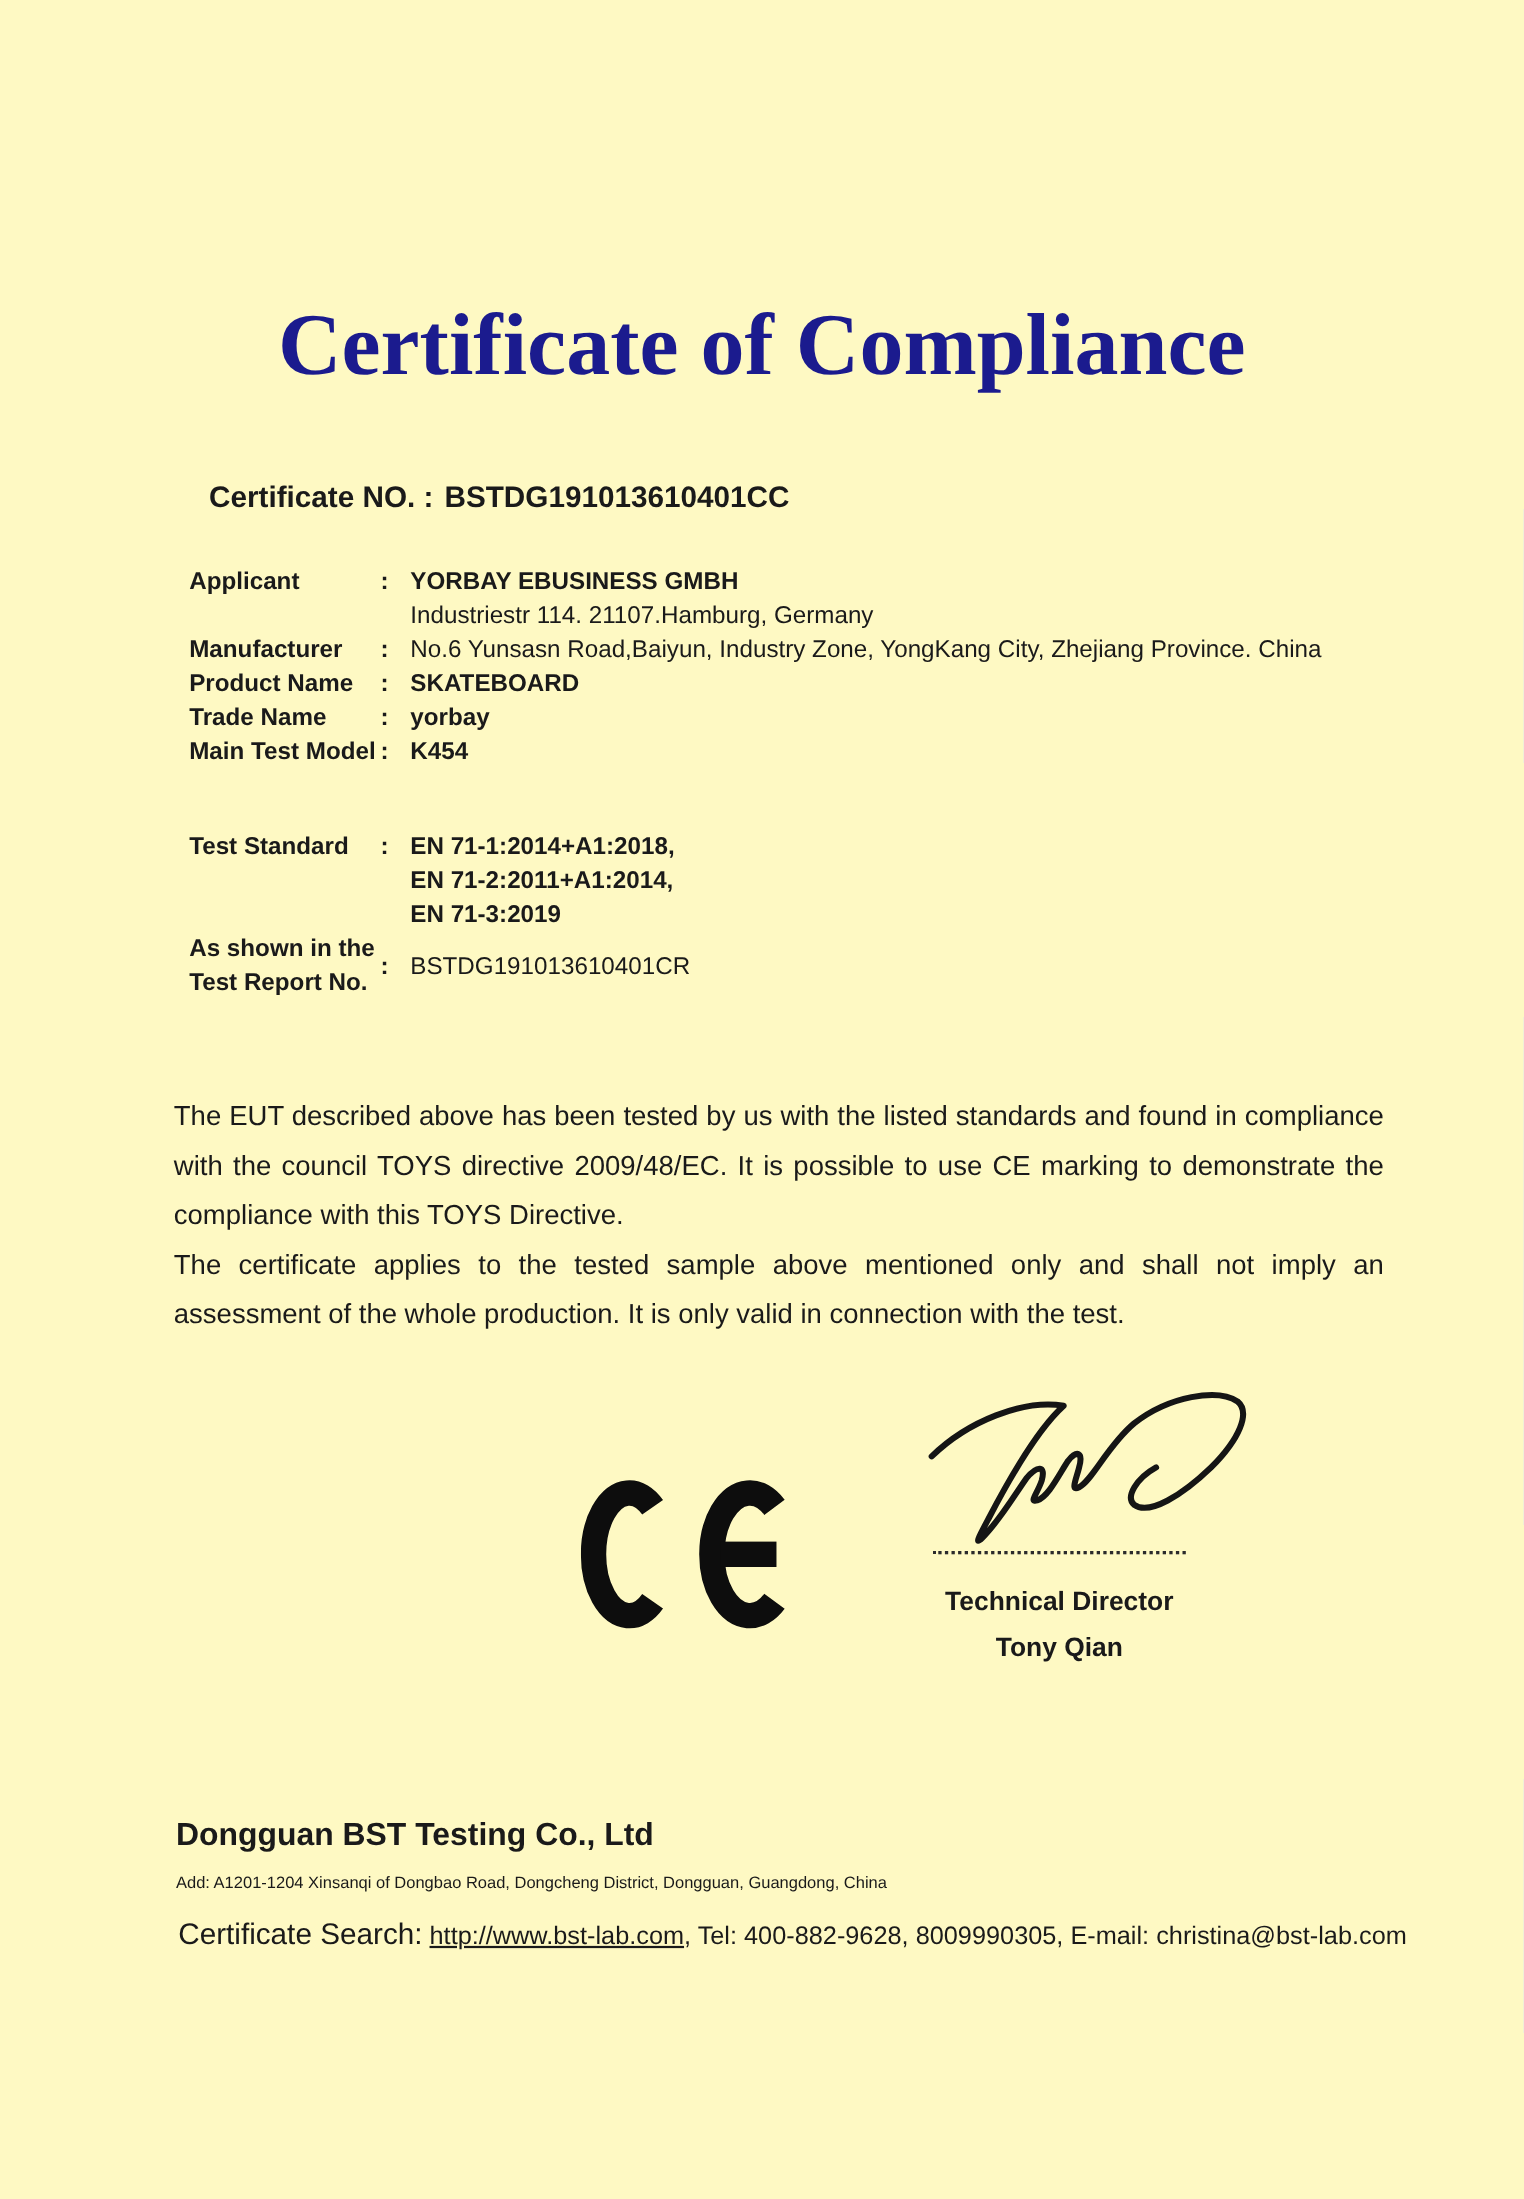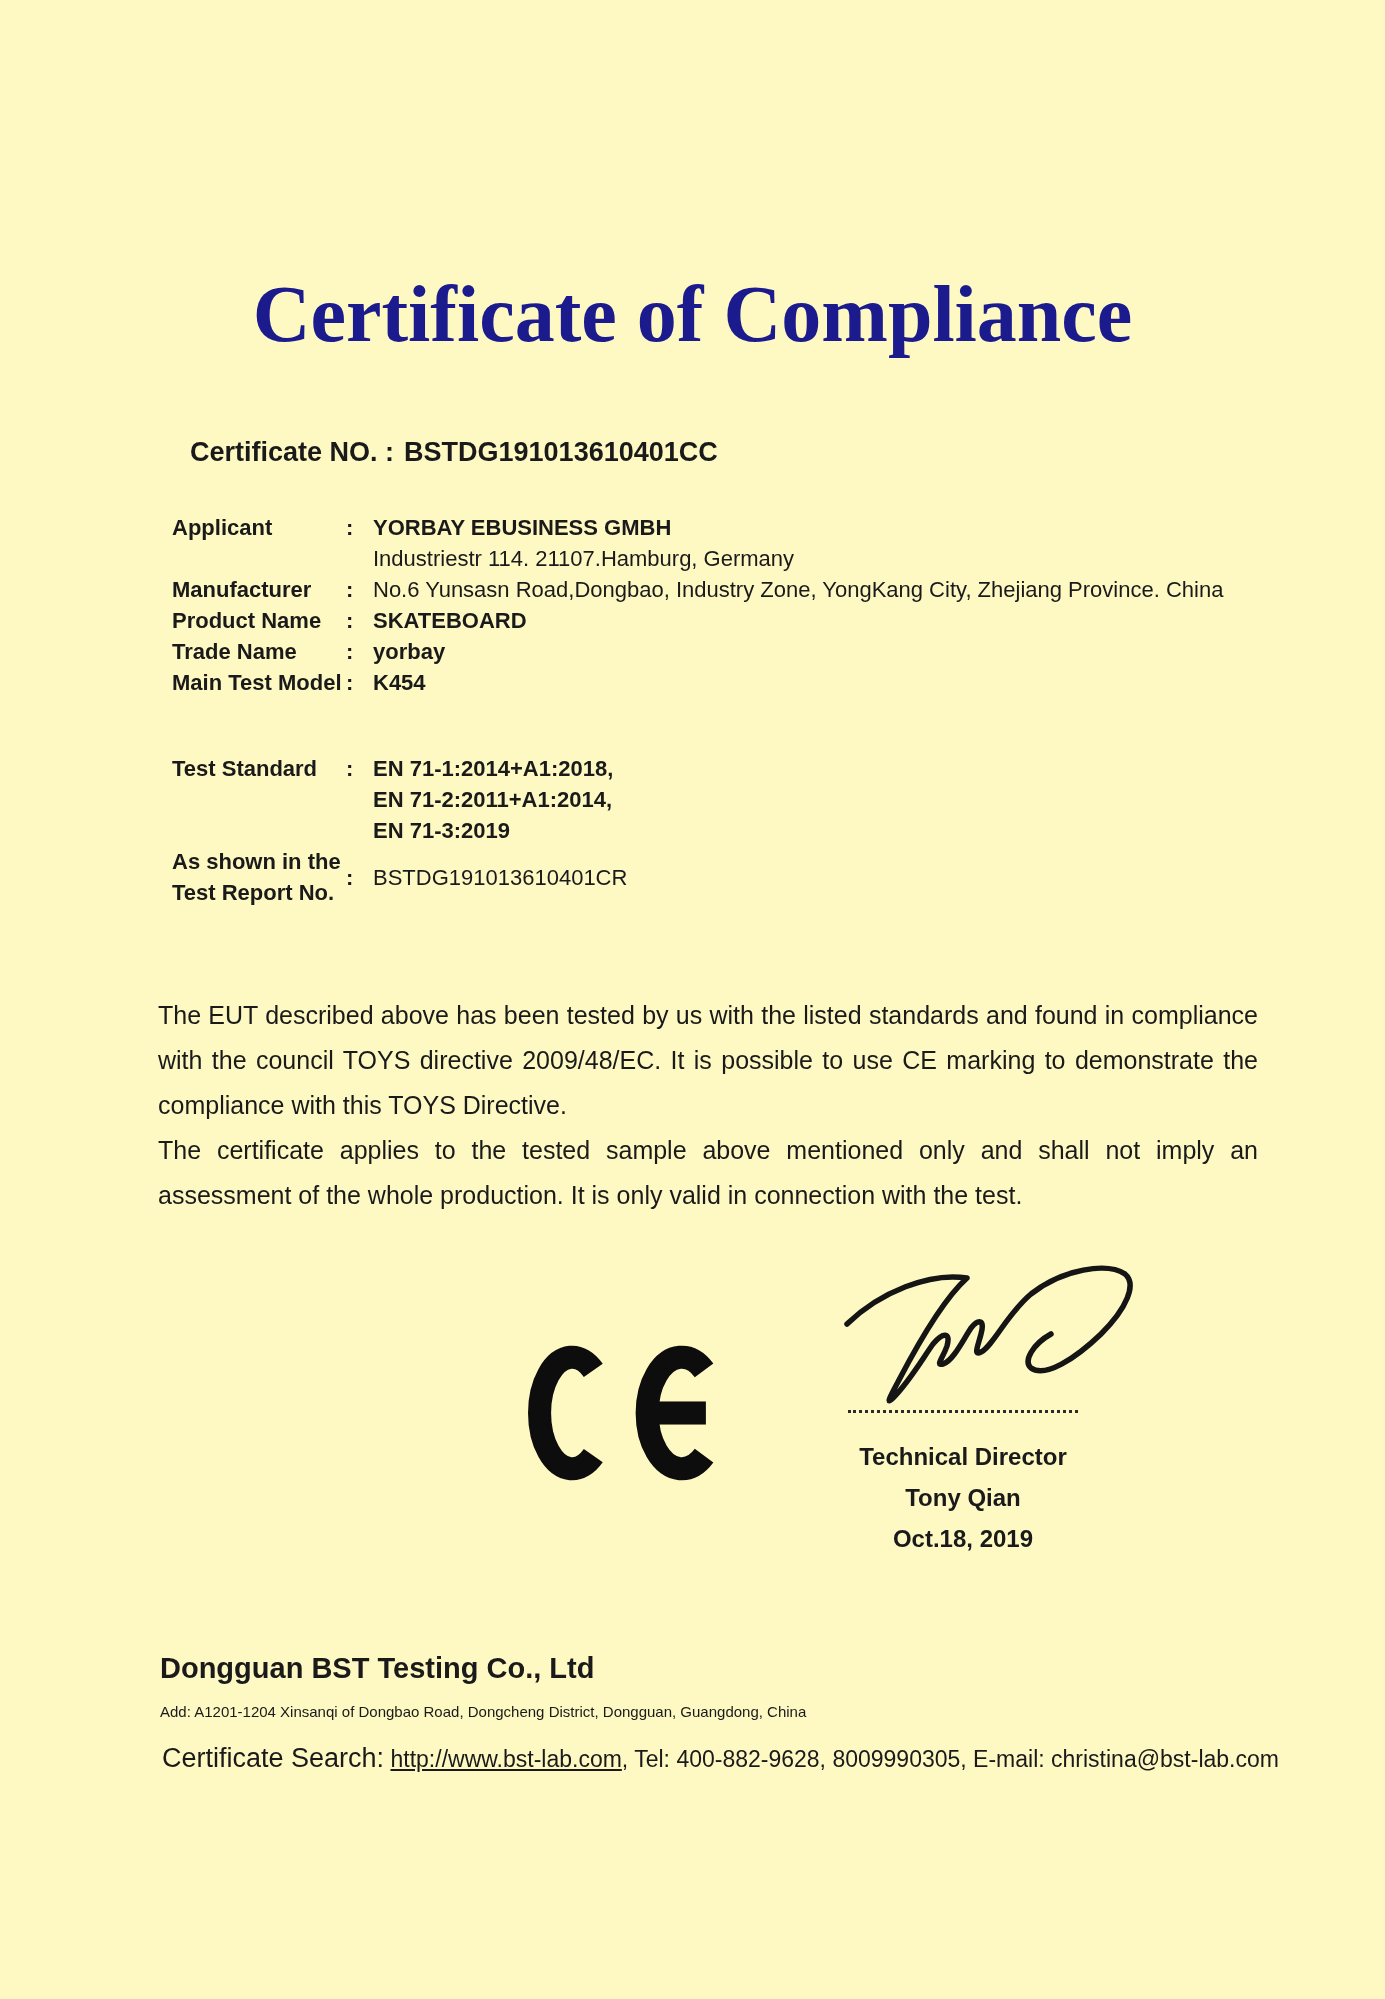--- a/index.html
+++ b/index.html
@@ -93,21 +93,21 @@
       <div class="val">
         <div class="main">YORBAY EBUSINESS GMBH</div>
         <div class="sub">Industriestr 114. 21107.Hamburg, Germany</div>
       </div>
     </div>
 
     <div class="irow">
       <div class="lbl">Manufacturer</div>
       <div class="col">:</div>
       <div class="val">
-        <div class="sub">No.6 Yunsasn Road,Dongbao, Industry Zone, YongKang City, Zhejiang Province. China</div>
+        <div class="sub">No.6 Yunsasn Road,Baiyun, Industry Zone, YongKang City, Zhejiang Province. China</div>
       </div>
     </div>
 
     <div class="irow">
       <div class="lbl">Product Name</div>
       <div class="col">:</div>
       <div class="val">
           <div class="main">SKATEBOARD</div>
         </div>
     </div>
@@ -176,21 +176,20 @@
              C 302 28, 292 52, 266 78
              C 240 103, 210 122, 196 112
              C 188 105, 198 88, 216 78" fill="none" stroke="#151515" stroke-width="5.5" stroke-linecap="round" stroke-linejoin="round"></path>
   </svg>
 
   <div class="dotted-line"></div>
 
   <div class="sign-block">
     <div>Technical Director</div>
     <div>Tony Qian</div>
-    <div>Oct.18, 2019</div>
   </div>
 
   <div class="footer-company">Dongguan BST Testing Co., Ltd</div>
 
   <div class="footer-address">Add: A1201-1204 Xinsanqi of Dongbao Road, Dongcheng District, Dongguan, Guangdong, China</div>
 
   <div class="footer-search">
     <span class="big">Certificate Search:</span>
     <span class="url">http://www.bst-lab.com</span><span>, Tel: 400-882-9628, 8009990305, E-mail: christina@bst-lab.com</span>
   </div>

